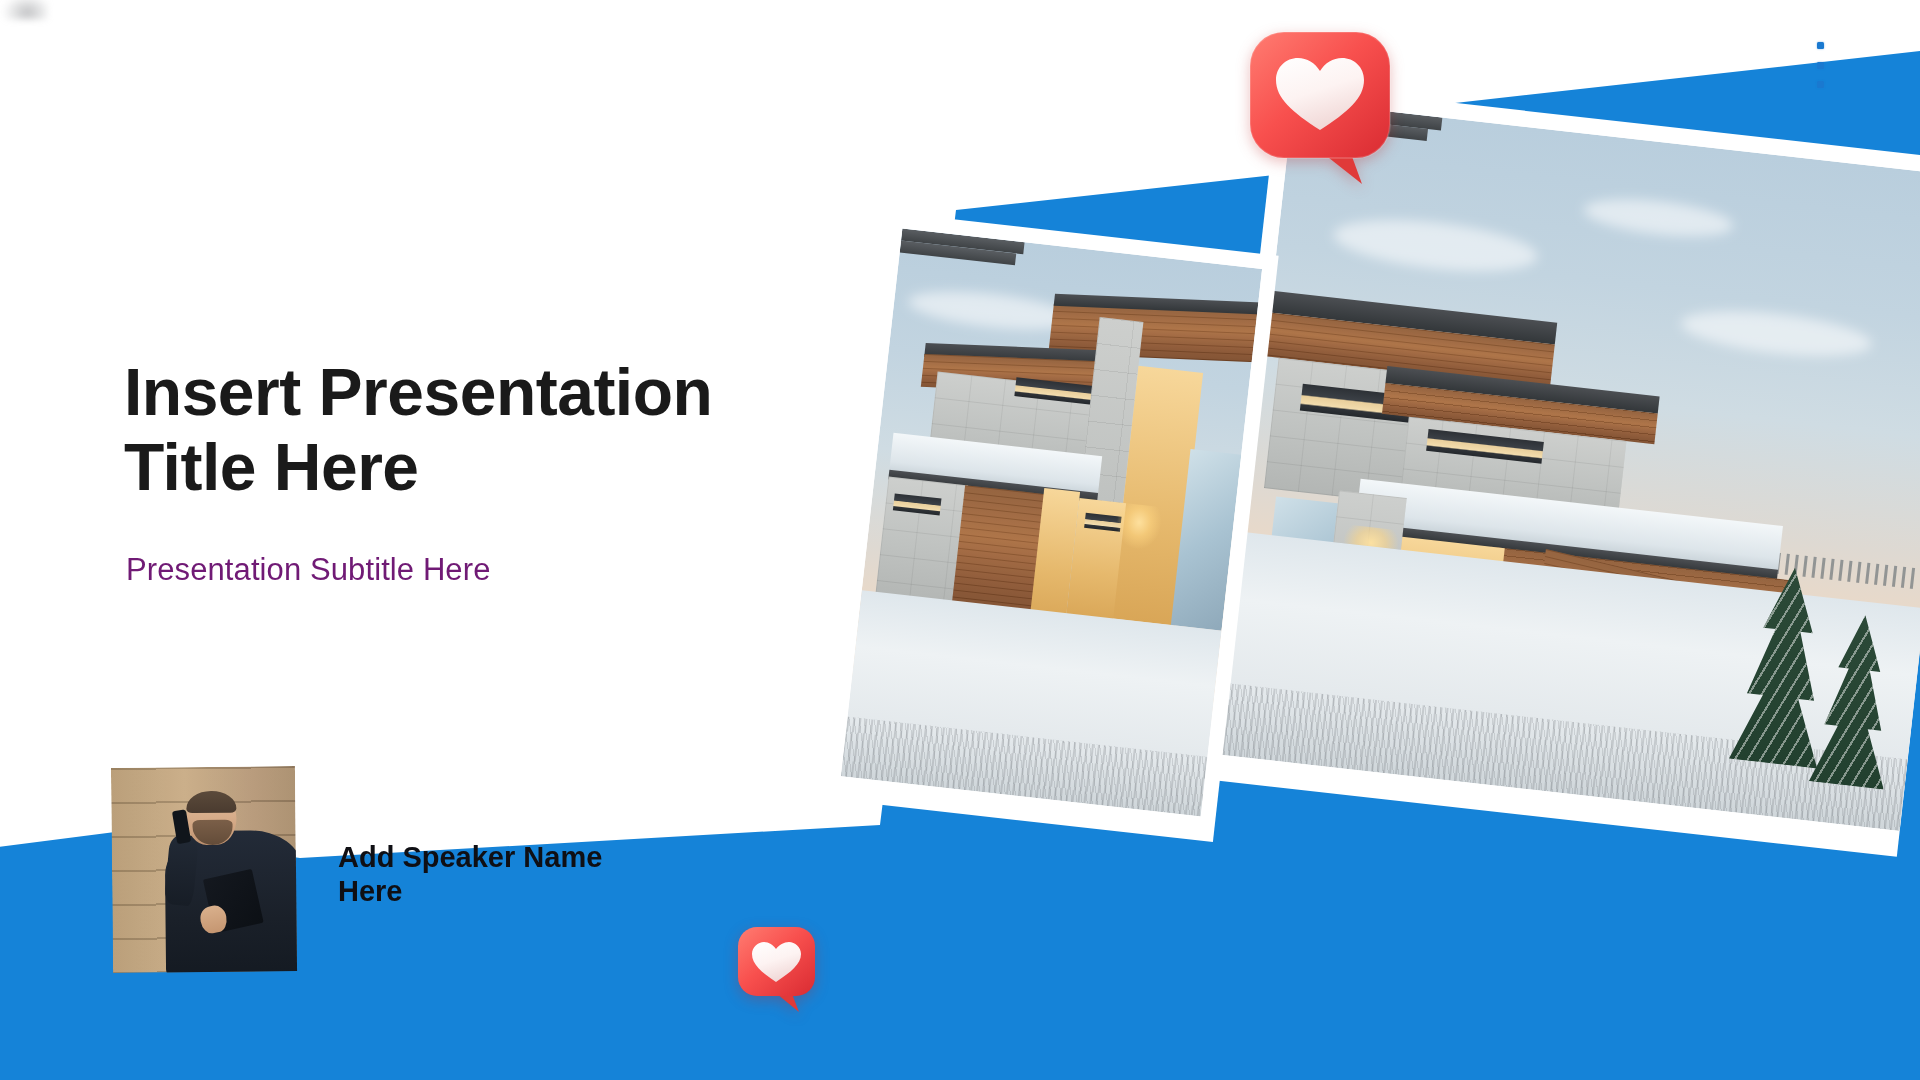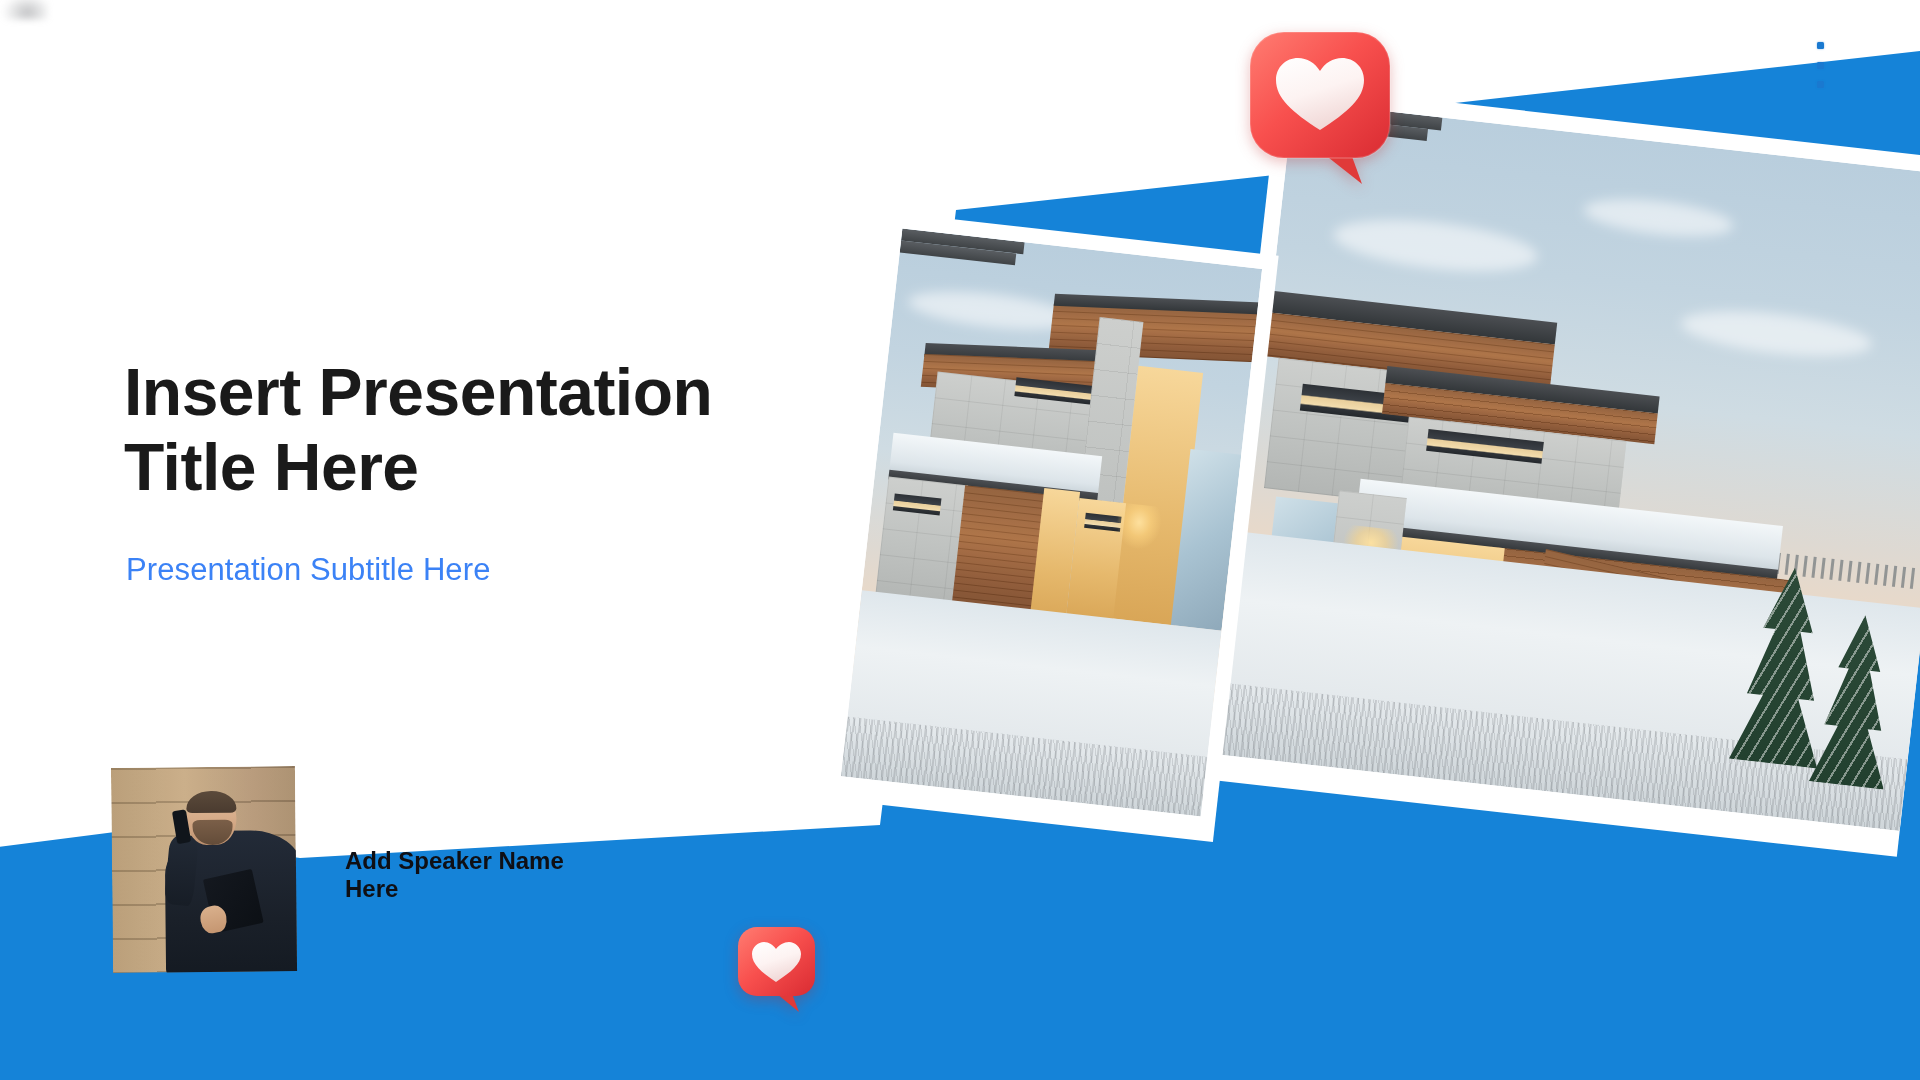--- a/index.html
+++ b/index.html
@@ -252,30 +252,30 @@
     color: #1a1a1a;
     white-space: pre-line;
   }
   #subtitle {
     position: absolute;
     left: 126px;
     top: 552px;
     margin: 0;
     font-size: 31px;
     font-weight: normal;
-    color: #3b82f6;
+    color: #701a75;
     letter-spacing: 0.1px;
   }
   #speaker-name {
     position: absolute;
     left: 332px;
     top: 834px;
     width: 330px;
-    margin: 13px;
-    font-size: 24px;
+    margin: 6px;
+    font-size: 29px;
     line-height: 1.18;
     font-weight: bold;
     color: #0f0f14;
     white-space: pre-line;
   }
 
   
   #kebab-menu {
     position: absolute;
     left: 1812px;

